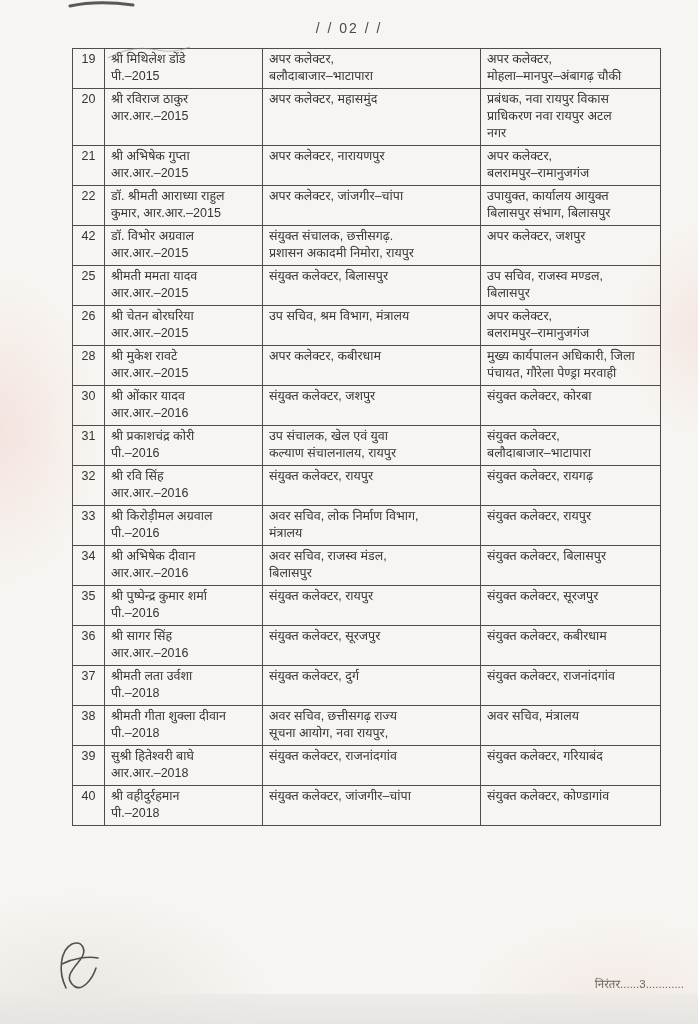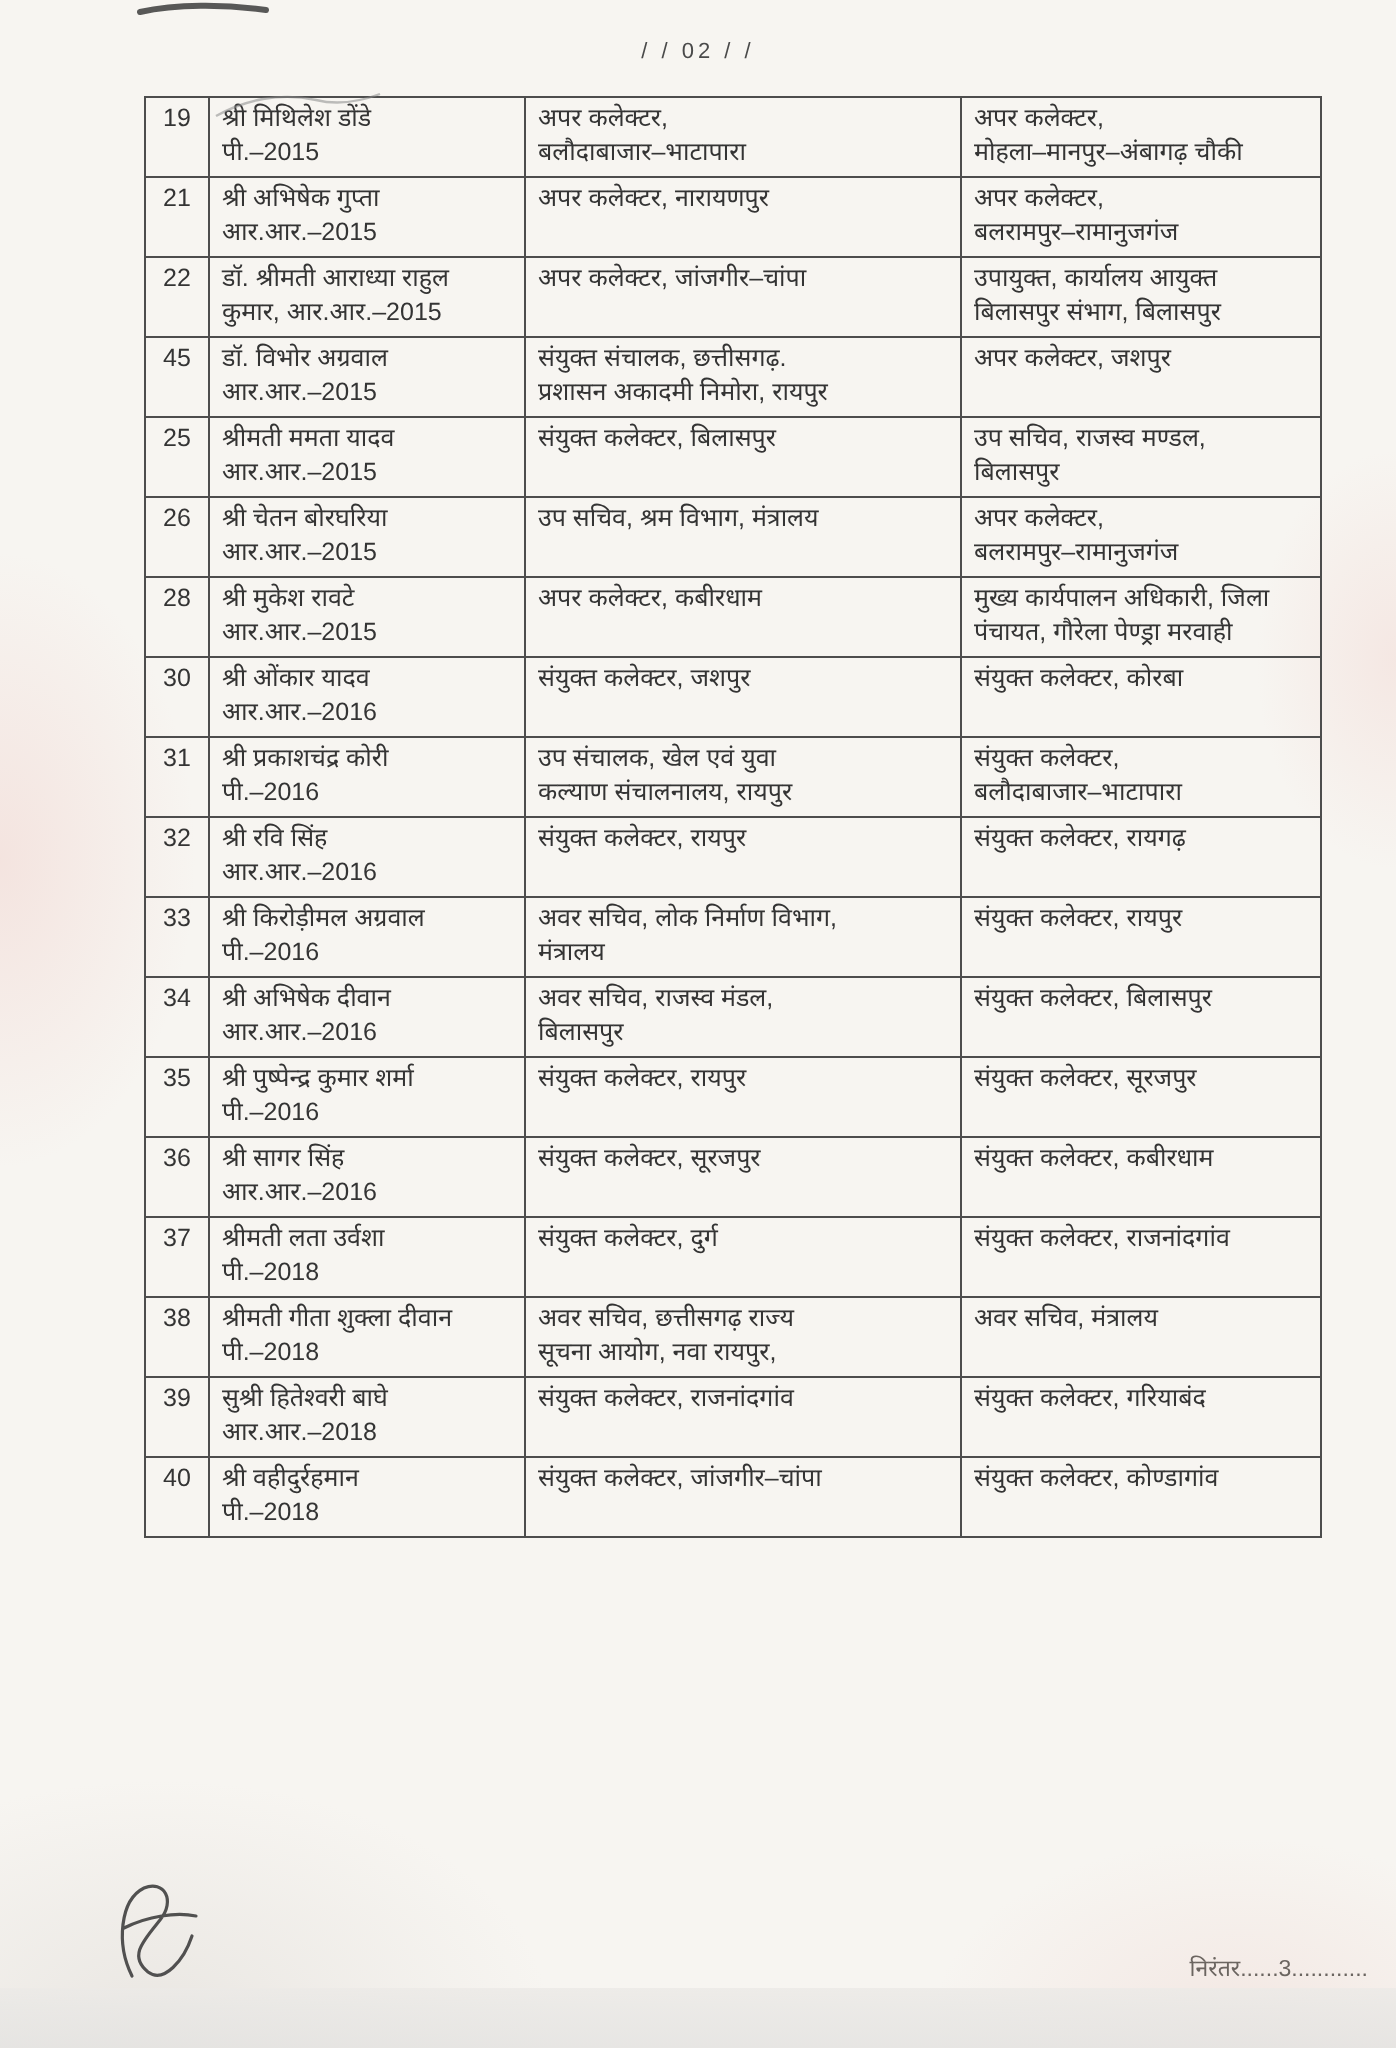--- a/index.html
+++ b/index.html
@@ -11,21 +11,21 @@
       radial-gradient(140px 220px at 0px 430px, rgba(236,183,177,.28), transparent 70%),
       radial-gradient(100px 150px at 698px 330px, rgba(236,183,177,.22), transparent 70%),
       radial-gradient(220px 130px at 620px 1010px, rgba(231,192,186,.25), transparent 70%),
       radial-gradient(260px 160px at 80px 1010px, rgba(210,205,200,.35), transparent 75%),
       #f7f5f1;
     font-family:"Liberation Sans", sans-serif;
     color:#3a3a3a;
   }
   .page-num{
     position:absolute;top:20px;left:0;right:0;
-    text-align:center;font-size:11px;letter-spacing:2px;color:#4a4a4a;
+    text-align:center;font-size:14px;letter-spacing:2px;color:#4a4a4a;
   }
   table.transfer{
     position:absolute;left:72px;top:48px;width:588px;
     border-collapse:collapse;table-layout:fixed;
   }
   table.transfer td{
     border:1px solid #4d4d4d;
     vertical-align:top;
     padding:2px 6px 3px 6px;
     font-size:12.5px;line-height:17px;
@@ -61,20 +61,29 @@
   <tr>
     <td class="c-sn">19</td>
     <td class="c-name">श्री मिथिलेश डोंडे
 पी.–2015</td>
     <td class="c-from">अपर कलेक्टर,
 बलौदाबाजार–भाटापारा</td>
     <td class="c-to">अपर कलेक्टर,
 मोहला–मानपुर–अंबागढ़ चौकी</td>
   </tr>
 
+  <tr>
+    <td class="c-sn">20</td>
+    <td class="c-name">श्री रविराज ठाकुर
+आर.आर.–2015</td>
+    <td class="c-from">अपर कलेक्टर, महासमुंद</td>
+    <td class="c-to">प्रबंधक, नवा रायपुर विकास
+प्राधिकरण नवा रायपुर अटल
+नगर</td>
+  </tr>
 
   <tr>
     <td class="c-sn">21</td>
     <td class="c-name">श्री अभिषेक गुप्ता
 आर.आर.–2015</td>
     <td class="c-from">अपर कलेक्टर, नारायणपुर</td>
     <td class="c-to">अपर कलेक्टर,
 बलरामपुर–रामानुजगंज</td>
   </tr>
 
@@ -82,21 +91,21 @@
     <td class="c-sn">22</td>
     <td class="c-name">डॉ. श्रीमती आराध्या राहुल
 कुमार, आर.आर.–2015</td>
     <td class="c-from">अपर कलेक्टर, जांजगीर–चांपा</td>
     <td class="c-to">उपायुक्त, कार्यालय आयुक्त
 बिलासपुर संभाग, बिलासपुर</td>
   </tr>
 
 
   <tr>
-    <td class="c-sn">45</td>
+    <td class="c-sn">42</td>
     <td class="c-name">डॉ. विभोर अग्रवाल
 आर.आर.–2015</td>
     <td class="c-from">संयुक्त संचालक, छत्तीसगढ़.
 प्रशासन अकादमी निमोरा, रायपुर</td>
     <td class="c-to">अपर कलेक्टर, जशपुर</td>
   </tr>
 
   <tr>
     <td class="c-sn">25</td>
     <td class="c-name">श्रीमती ममता यादव

